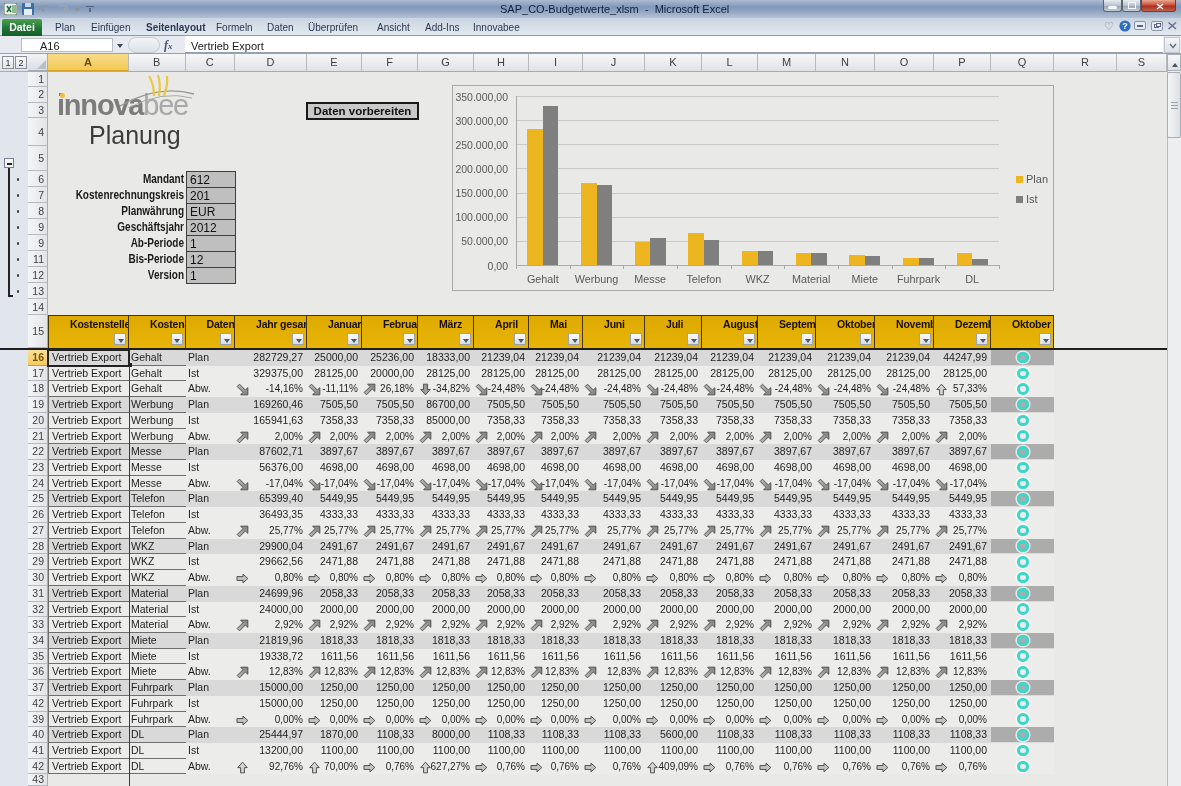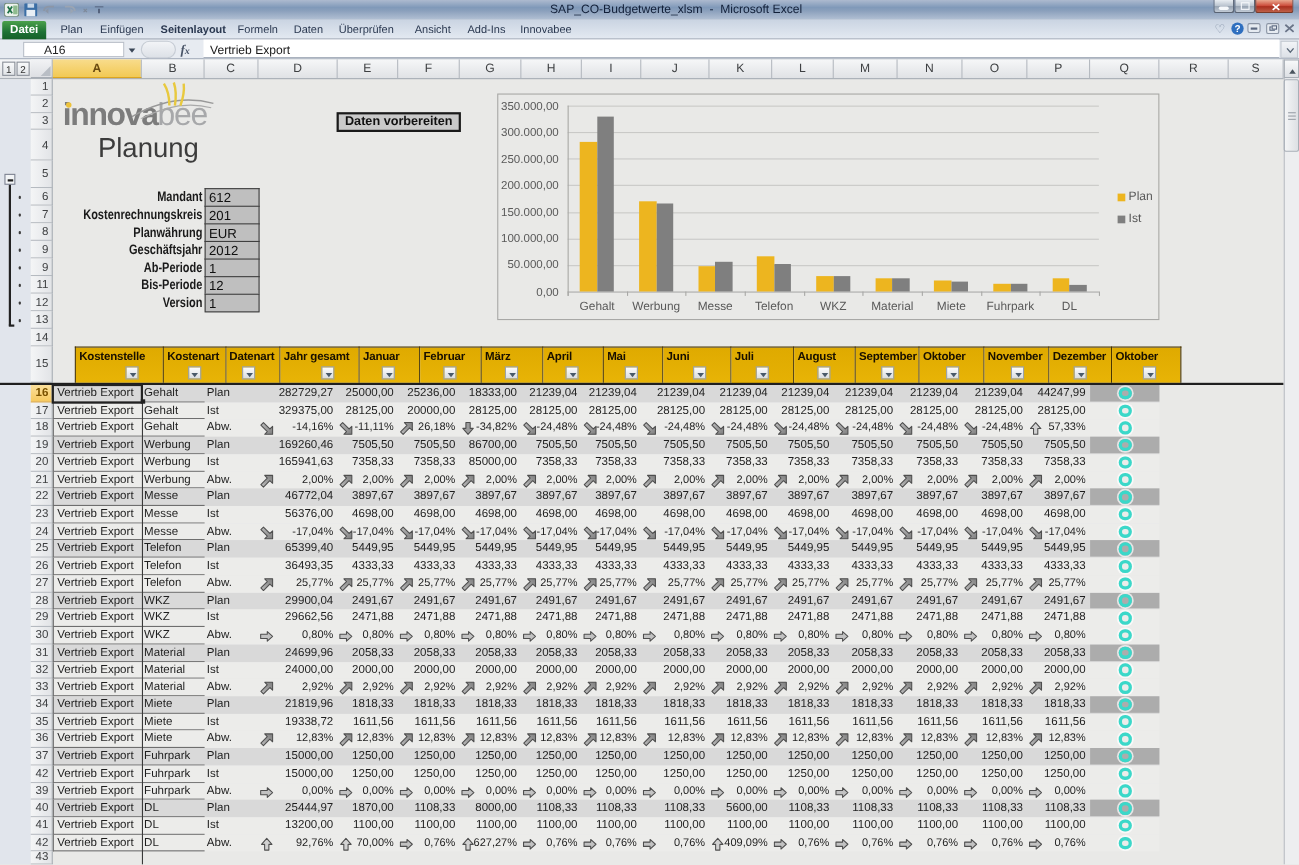--- a/index.html
+++ b/index.html
@@ -10,21 +10,21 @@
 #titlebar{left:0;top:0;width:1181px;height:18px;background:linear-gradient(#ADBACF 0%,#8099B9 38%,#8BA0BC 55%,#B3C1D4 100%);}
 #tabrow{left:0;top:18px;width:1181px;height:18px;background:linear-gradient(#CAD4E2,#E3E9F1);border-bottom:1px solid #8E99AB;}
 #fbar{left:0;top:36px;width:1181px;height:18px;background:#E7EBF1;border-bottom:1px solid #96A0AF;}
 .tab{position:absolute;top:21.5px;font-size:10px;color:#2A3850;}
 #colhdr{left:0;top:54px;width:1181px;height:18px;background:linear-gradient(#F6F7F8,#E0E2E5);border-bottom:1px solid #A6ACB4;}
 .ch{position:absolute;top:54px;height:17px;text-align:center;font-size:11px;color:#3E4042;line-height:17px;border-right:1px solid #B5BAC0;}
 .rh{position:absolute;left:28px;width:20px;background:linear-gradient(90deg,#F4F5F6,#E2E4E7);border-bottom:1px solid #B5BAC0;border-right:1px solid #A6ACB4;font-size:10.5px;color:#3E4042;text-align:right;padding-right:3px;}
 
 .cell{position:absolute;font-size:10.5px;color:#1E1E1E;white-space:nowrap;overflow:hidden;}
 .num{text-align:right;}
-.hdr{background:linear-gradient(#DFAA00,#E8B406);border-top:1.2px solid #4A3600;border-right:1.4px solid #4A3600;font-weight:bold;font-size:10.5px;letter-spacing:-0.2px;color:#191000;padding:2px 0 0 3px;margin-left:20px;}
+.hdr{background:linear-gradient(#DFAA00,#E8B406);border-top:1.2px solid #4A3600;border-right:1.4px solid #4A3600;font-weight:bold;font-size:10.5px;letter-spacing:-0.2px;color:#191000;padding:2px 0 0 21px;}
 .fb{position:absolute;width:12px;height:12px;background:linear-gradient(#FDFDFD,#D9DCE0);border:1px solid #9BA3AC;}
 .fb:after{content:"";position:absolute;left:2.5px;top:4.5px;border:3px solid transparent;border-top:4px solid #4A5A6A;}
 .ring{position:absolute;width:11.5px;height:11.5px;border:3.6px solid #3BD8C9;border-radius:50%;box-shadow:0 0 0 1.6px rgba(255,255,255,0.7);filter:blur(0.35px);}
 .ic{position:absolute;}
 </style></head><body>
 
 <div class="ab" id="titlebar"></div>
 <svg class="ab" style="left:4px;top:3px" width="13" height="12">
     <rect x="0" y="0" width="13" height="12" rx="2" fill="#EDF2ED" stroke="#5C7A5C" stroke-width="1"></rect>
     <path d="M3 3 L7 9 M7 3 L3 9" stroke="#1E7145" stroke-width="1.6"></path>
@@ -508,21 +508,21 @@
   </svg>
 <div class="cell num" style="left:934px;top:428.60px;width:53px;height:15.72px;line-height:15.72px;font-size:10px;">2,00%</div>
 <svg class="ic" style="left:934.5px;top:430.60px" width="13" height="13" viewBox="0 0 13.4 13.4">
     <use href="#gdu"></use>
   </svg>
 <div class="ring" style="left:1017px;top:430.40px;"></div>
 <div class="ab" style="left:48px;top:444.32px;width:1006px;height:15.72px;background:#D9D9D9;"></div>
 <div class="cell" style="left:48px;top:444.32px;width:81px;height:15.72px;border-left:1px solid #6E6E6E;border-bottom:1px solid #6E6E6E;line-height:14.72px;padding-left:3px;">Vertrieb Export</div>
 <div class="cell" style="left:129px;top:444.32px;width:56.5px;height:15.72px;border-bottom:1px solid #6E6E6E;line-height:14.72px;padding-left:2px;">Messe</div>
 <div class="cell" style="left:185.5px;top:444.32px;width:49px;height:15.72px;line-height:15.72px;padding-left:2.5px;">Plan</div>
-<div class="cell num" style="left:235px;top:444.32px;width:68px;height:15.72px;line-height:15.72px;">46772,04</div>
+<div class="cell num" style="left:235px;top:444.32px;width:68px;height:15.72px;line-height:15.72px;">87602,71</div>
 <div class="cell num" style="left:307px;top:444.32px;width:51px;height:15.72px;line-height:15.72px;">3897,67</div>
 <div class="cell num" style="left:362px;top:444.32px;width:52px;height:15.72px;line-height:15.72px;">3897,67</div>
 <div class="cell num" style="left:418px;top:444.32px;width:52px;height:15.72px;line-height:15.72px;">3897,67</div>
 <div class="cell num" style="left:474px;top:444.32px;width:51px;height:15.72px;line-height:15.72px;">3897,67</div>
 <div class="cell num" style="left:529px;top:444.32px;width:50px;height:15.72px;line-height:15.72px;">3897,67</div>
 <div class="cell num" style="left:583px;top:444.32px;width:58px;height:15.72px;line-height:15.72px;">3897,67</div>
 <div class="cell num" style="left:645px;top:444.32px;width:53px;height:15.72px;line-height:15.72px;">3897,67</div>
 <div class="cell num" style="left:702px;top:444.32px;width:52px;height:15.72px;line-height:15.72px;">3897,67</div>
 <div class="cell num" style="left:758px;top:444.32px;width:54px;height:15.72px;line-height:15.72px;">3897,67</div>
 <div class="cell num" style="left:816px;top:444.32px;width:55px;height:15.72px;line-height:15.72px;">3897,67</div>

